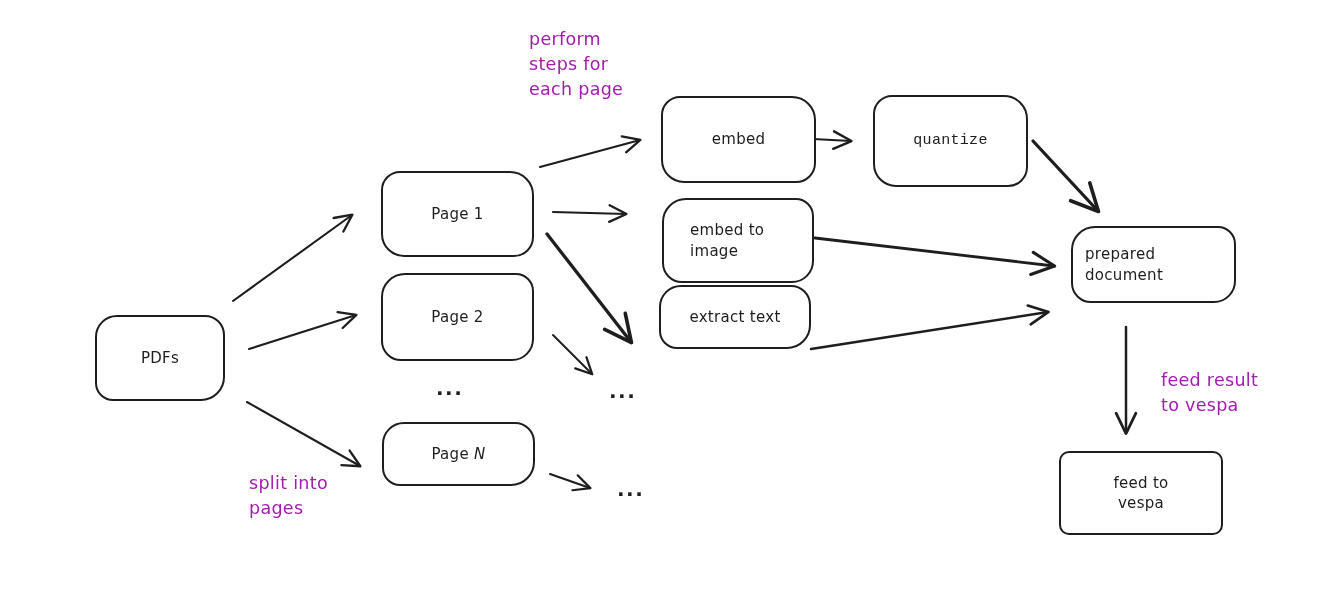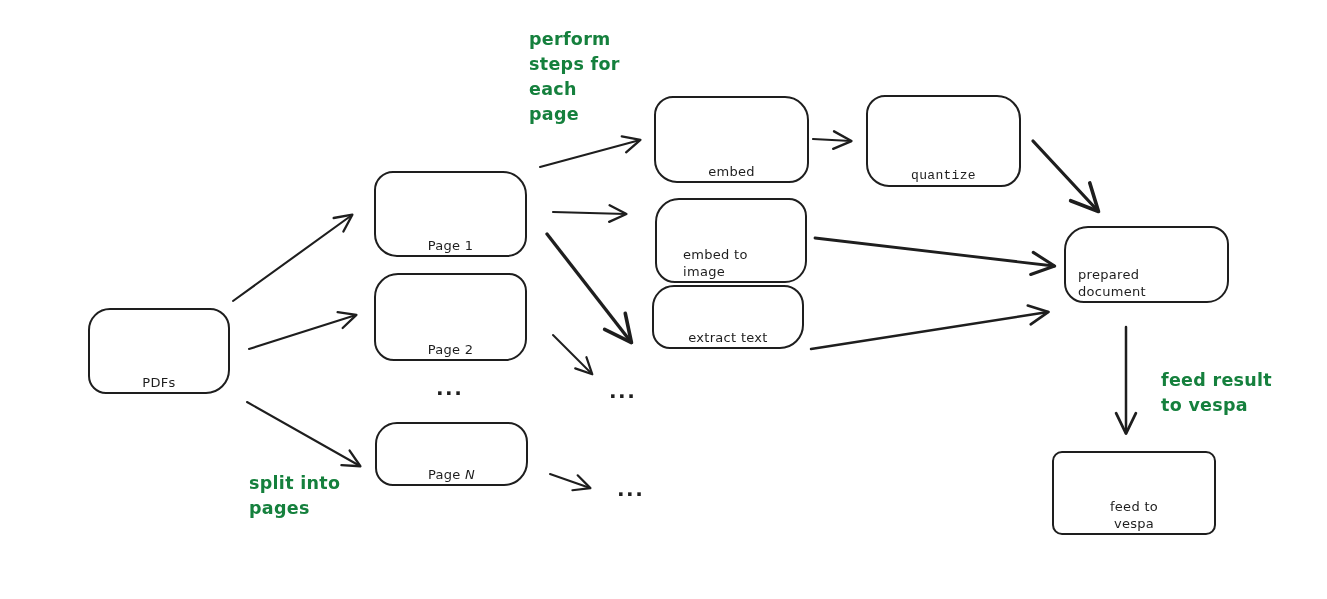--- a/index.html
+++ b/index.html
@@ -22,44 +22,45 @@
     top: 0;
     z-index: 1;
   }
   .node {
     position: absolute;
     z-index: 2;
     box-sizing: border-box;
     border: 2.5px solid #1e1e1e;
     background: #ffffff;
     display: flex;
-    align-items: flex-end;
+    align-items: center;
     justify-content: center;
-    font-size: 13px;
+    font-size: 15px;
     line-height: 1.35;
     letter-spacing: 0.3px;
     text-align: center;
+    margin-left: 7px;
   }
   .r1 { border-radius: 22px 20px 24px 18px; }
   .r2 { border-radius: 19px 24px 20px 23px; }
   .r3 { border-radius: 24px 18px 22px 20px; }
   .node.align-left {
     justify-content: flex-start;
     text-align: left;
   }
   .node-label { display: inline-block; }
   .italic { font-style: italic; }
   .annotation {
     position: absolute;
     z-index: 2;
-    color: #15803d;
+    color: #a21caf;
     font-size: 17.5px;
     line-height: 1.42;
     letter-spacing: 0.3px;
-    font-weight: 700;
+    font-weight: 400;
   }
   .dots {
     position: absolute;
     z-index: 2;
     font-size: 20px;
     font-weight: 700;
     letter-spacing: 1.5px;
     line-height: 20px;
     color: #1e1e1e;
   }
@@ -85,21 +86,21 @@
       <line x1="553" y1="335" x2="592" y2="374" stroke-width="2" marker-end="url(#ah)"></line>
       <line x1="550" y1="474" x2="590" y2="488" stroke-width="2" marker-end="url(#ah)"></line>
       <line x1="813" y1="139" x2="851" y2="141" stroke-width="2.2" marker-end="url(#ah)"></line>
       <line x1="1033" y1="141" x2="1098" y2="211" stroke-width="3.3" marker-end="url(#ah)"></line>
       <line x1="815" y1="238" x2="1054" y2="266" stroke-width="2.8" marker-end="url(#ah)"></line>
       <line x1="811" y1="349" x2="1048" y2="312" stroke-width="2.4" marker-end="url(#ah)"></line>
       <line x1="1126" y1="327" x2="1126" y2="433" stroke-width="2.5" marker-end="url(#ah)"></line>
     </g>
   </svg>
 
-  <div class="node r1" style="left:88px; top:308px; width:142px; height:86px;">
+  <div class="node r1" style="left:88px; top:315px; width:130px; height:86px;">
     <span class="node-label">PDFs</span>
   </div>
 
   <div class="node r2" style="left:374px; top:171px; width:153px; height:86px;">
     <span class="node-label">Page 1</span>
   </div>
 
   <div class="node r3" style="left:374px; top:273px; width:153px; height:88px;">
     <span class="node-label">Page 2</span>
   </div>

